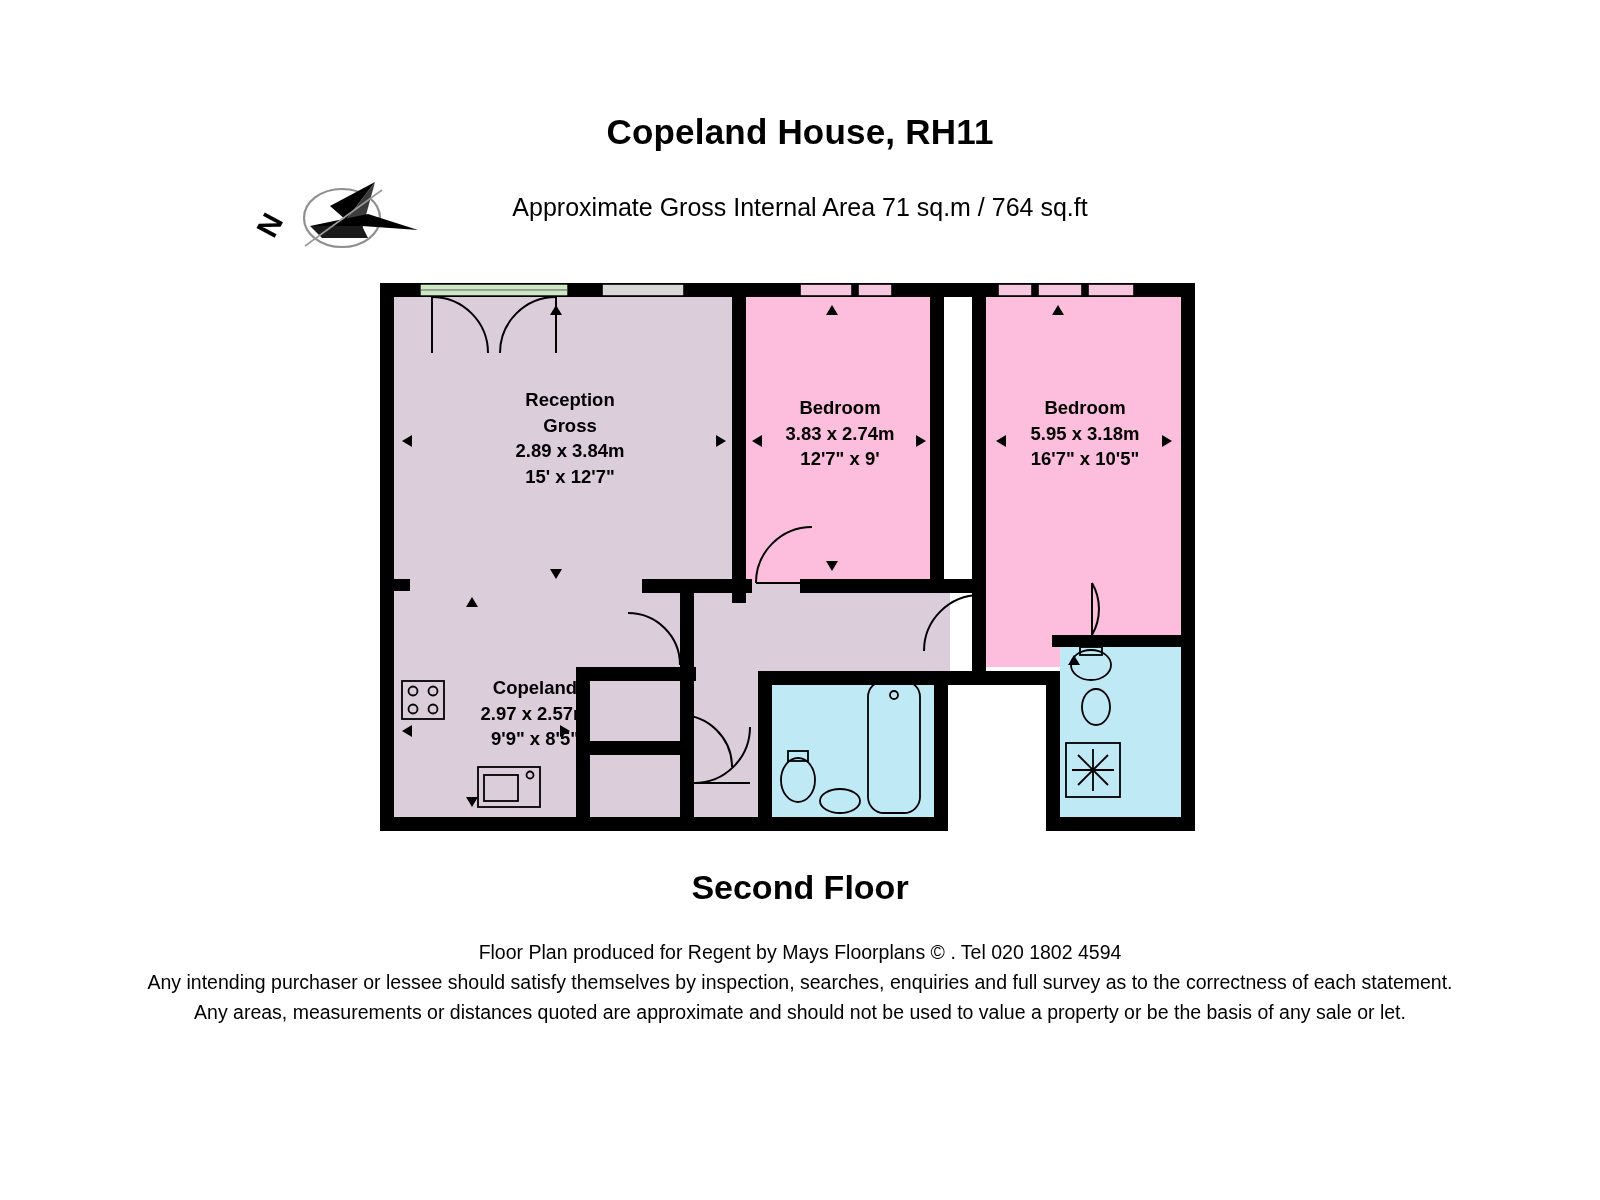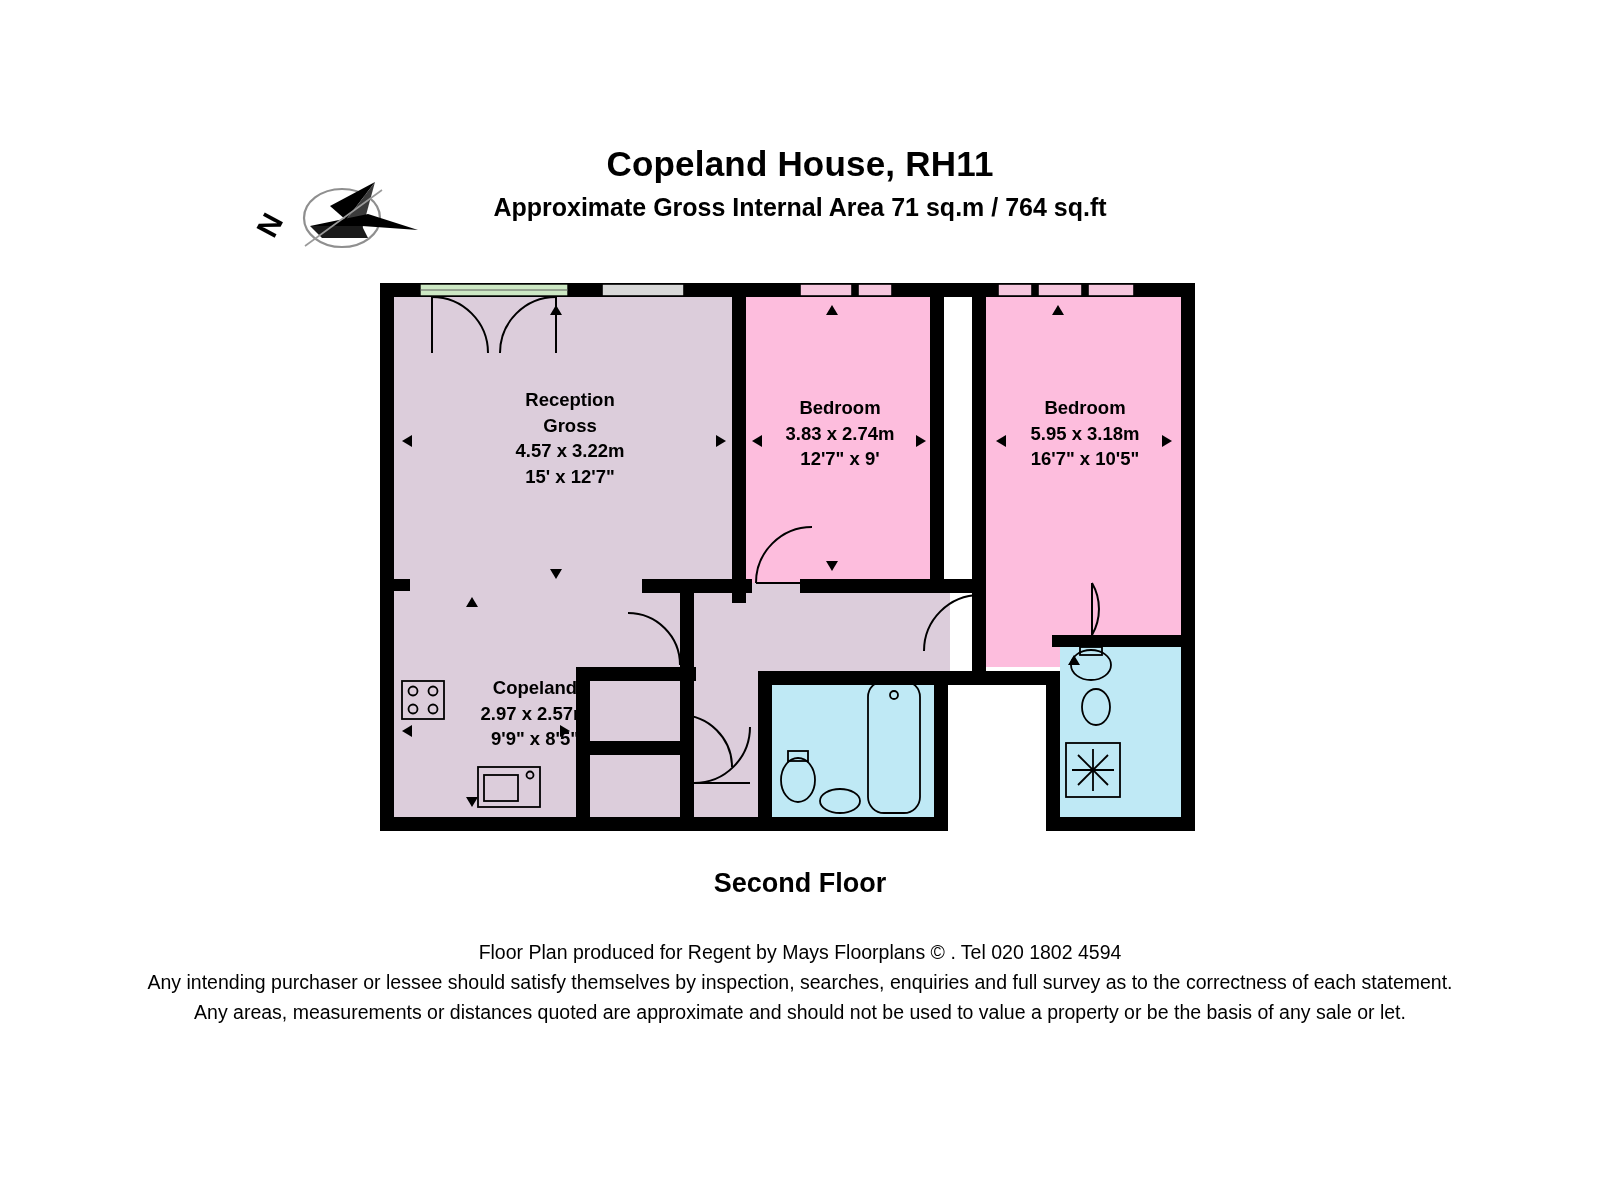--- a/index.html
+++ b/index.html
@@ -17,34 +17,34 @@
   }
   #page {
     position: absolute;
     left: 0; top: 0;
     width: 1600px;
     height: 1200px;
   }
   
   .title {
     position: absolute;
-    left: 0; top: 144px;
+    left: 0; top: 112px;
     width: 1600px;
     text-align: center;
     font-size: 35px;
     font-weight: bold;
     letter-spacing: 0.2px;
   }
   .subtitle {
     position: absolute;
     left: 0; top: 193px;
     width: 1600px;
     text-align: center;
     font-size: 25px;
-    font-weight: bold;
+    font-weight: normal;
   }
   
   .compass {
     position: absolute;
     left: 250px;
     top: 168px;
     width: 180px;
     height: 100px;
   }
   
@@ -66,21 +66,21 @@
     white-space: nowrap;
   }
   .room-label .nm { font-weight: bold; }
 
   
   .floor-caption {
     position: absolute;
     left: 0; top: 868px;
     width: 1600px;
     text-align: center;
-    font-size: 27px;
+    font-size: 34px;
     font-weight: bold;
   }
   .disclaimer {
     position: absolute;
     left: 0; top: 937px;
     width: 1600px;
     text-align: center;
     font-size: 19.5px;
     line-height: 1.55;
   }
@@ -250,21 +250,21 @@
         <polygon points="22,448 32,442 32,454"></polygon>
         <polygon points="190,448 180,442 180,454"></polygon>
         <polygon points="92,314 86,324 98,324"></polygon>
         <polygon points="92,524 86,514 98,514"></polygon>
       </g>
     </svg>
 
     <div class="room-label" style="left:100px; top:104px; width:180px;">
       <div class="nm">Reception</div>
       <div class="nm">Gross</div>
-      <div>4.57 x 3.22m</div>
+      <div>2.89 x 3.84m</div>
       <div>15' x 12'7"</div>
     </div>
 
     <div class="room-label" style="left:365px; top:112px; width:190px;">
       <div class="nm">Bedroom</div>
       <div>3.83 x 2.74m</div>
       <div>12'7" x 9'</div>
     </div>
 
     <div class="room-label" style="left:610px; top:112px; width:190px;">

